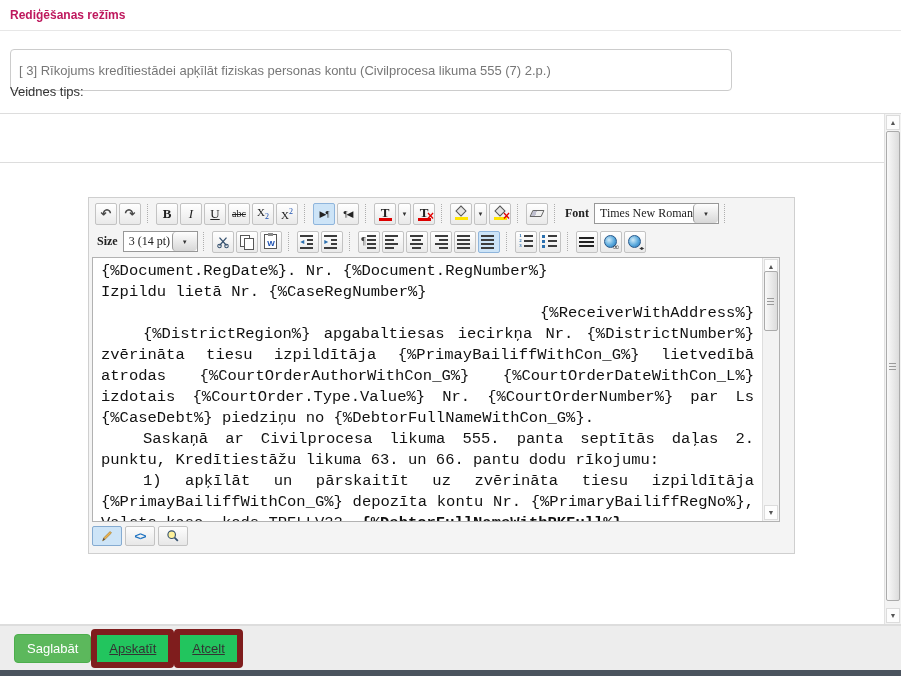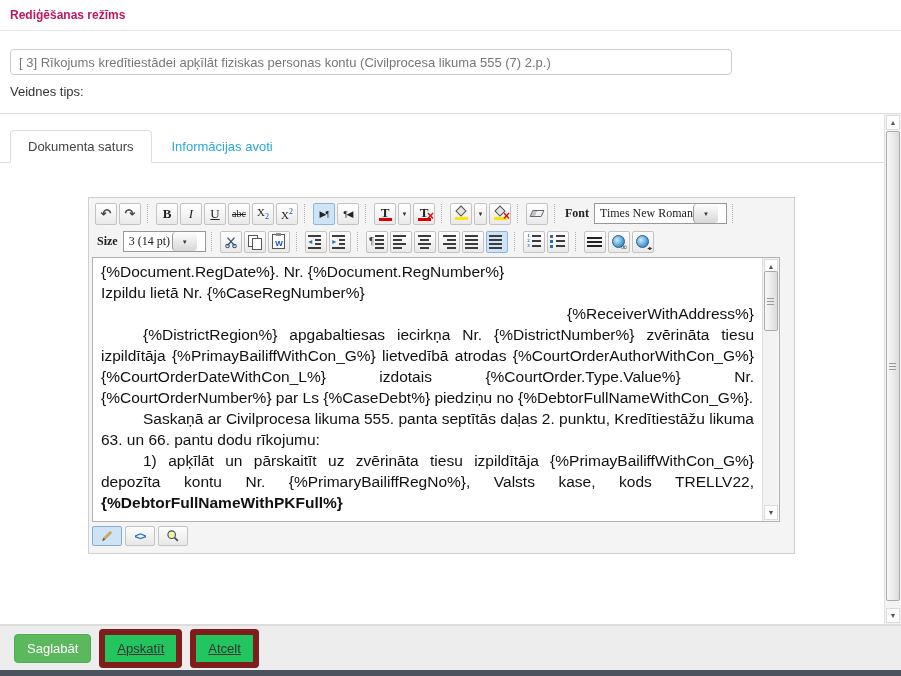--- a/index.html
+++ b/index.html
@@ -4,21 +4,21 @@
 <style>
   * { box-sizing: border-box; margin: 0; padding: 0; }
   html,body { width:901px; height:676px; }
   body { font-family:"Liberation Sans",sans-serif; background:#fff; position:relative; overflow:hidden; color:#333; }
 
   
   .header { position:absolute; top:0; left:0; right:0; height:31px; border-bottom:1px solid #e7e7e7; background:#fff; }
   .header h1 { font-size:12px; font-weight:bold; color:#be185d; padding:8px 0 0 10px; }
 
   
-  .template-input { position:absolute; top:49px; left:10px; width:722px; height:26px;
+  .template-input { position:absolute; top:49px; left:10px; width:722px; height:42px;
     border:1px solid #ccc; border-radius:4px; padding:0 8px; font-size:13px; color:#777;
     font-family:"Liberation Sans",sans-serif; background:#fff; }
   .veidnes-label { position:absolute; top:84px; left:10px; font-size:13px; color:#333; }
 
   
   .scroll-region { position:absolute; top:113px; left:0; right:0; height:512px;
     border-top:1px solid #ddd; border-bottom:1px solid #ddd; background:#fff; }
   .tab-underline { position:absolute; top:48px; left:0; right:17px; border-bottom:1px solid #ddd; }
   .tabbar { position:absolute; top:16px; left:10px; display:flex; z-index:2; }
   .tab { font-size:13px; padding:8px 17px; cursor:default; }
@@ -103,60 +103,56 @@
   .ic-paste::before { content:""; position:absolute; left:3px; top:-2px; width:5px; height:3px; background:#8a8a8a; }
   .ic-paste .w { position:absolute; left:2px; top:4px; font:bold 8px "Liberation Sans",sans-serif; color:#1a4fb0; }
   .globe { width:13px; height:13px; border-radius:50%; display:inline-block; position:relative;
     background:radial-gradient(circle at 4px 4px,#cfeaf8,#58a8dc 55%,#2a6fae); border:1px solid #27598c; }
   .globe.link::after { content:"∞"; position:absolute; right:-3px; bottom:-5px; font-size:9px; color:#333; }
   .globe.unlink::after { content:"◂▸"; position:absolute; right:-3px; bottom:-4px; font-size:6px; color:#333; letter-spacing:-1px; }
 
   
   .ta-wrap { position:absolute; top:59px; left:3px; width:688px; height:265px; background:#fff; border:1px solid #b2b2b2; }
   .doc { position:absolute; left:0; top:0; right:17px; bottom:0; overflow:hidden; padding:3px 8px 0 8px;
-    font-family:Liberation Sans, sans-serif; font-size:15.5px; line-height:21px; color:#111; }
+    font-family:Liberation Mono, monospace; font-size:15.5px; line-height:21px; color:#111; }
   .doc p { margin:0; }
   .p-right { text-align:right; margin-top:2px; }
   .p-heading { text-align:center; font-weight:bold; margin:14px 0 10px 0; }
   .p-just { text-align:justify; text-indent:42px; }
   .ta-scrollbar { position:absolute; right:0; top:0; bottom:0; width:17px; background:#f3f3f3; border-left:1px solid #dedede; }
 
   
   .modebar { position:absolute; left:3px; top:326px; height:24px; display:flex; align-items:center; }
   .mbtn { width:30px; height:20px; display:inline-flex; align-items:center; justify-content:center; margin-right:3px;
     background:linear-gradient(#fdfdfd,#e7e7e7); border:1px solid #c3c3c3; border-radius:2px; position:relative; }
   .mbtn.sel { background:#cde4f7; border-color:#7fa; border-color:#85abd1; }
   .src-gly { font:bold 11px "Liberation Sans",sans-serif; color:#1a70c0; letter-spacing:-1px; }
 
   
   .footer { position:absolute; left:0; right:0; top:625px; height:45px; background:#ededed; border-top:1px solid #ddd;
     display:flex; align-items:center; padding-left:14px; }
-  .btn { font-size:13px; padding:6px 12px; border-radius:4px; margin-right:8px; cursor:default;
+  .btn { font-size:13px; padding:6px 12px; border-radius:4px; margin-right:0; cursor:default;
     font-family:"Liberation Sans",sans-serif; }
   .btn-save { background:#5cb85c; border:1px solid #4cae4c; color:#fff; }
   .btn-plain { background:#22c55e; border:6px solid #7f1d1d; color:#333;text-decoration:underline; }
   .bottombar { position:absolute; left:0; right:0; bottom:0; height:6px; background:#4b545e; }
 </style>
 </head>
 <body>
 
 <div class="header">
   <h1>Rediģēšanas režīms</h1>
 </div>
 
 <input class="template-input" type="text" readonly="" value="[ 3] Rīkojums kredītiestādei apķīlāt fiziskas personas kontu (Civilprocesa likuma 555 (7) 2.p.)" style="">
 
 <div class="veidnes-label">Veidnes tips:</div>
 
 <div class="scroll-region">
   <div class="tab-underline"></div>
-  <div class="tabbar">
-    <div class="tab active">Dokumenta saturs</div>
-    <div class="tab inactive">Informācijas avoti</div>
-  </div>
 
   <div class="editor">
 
     <div class="tb-row tb-row1">
       <span class="tbtn">
           <span class="gly g-undo">↶</span>
         </span>
       <span class="tbtn">
           <span class="gly g-undo">↷</span>
         </span>

